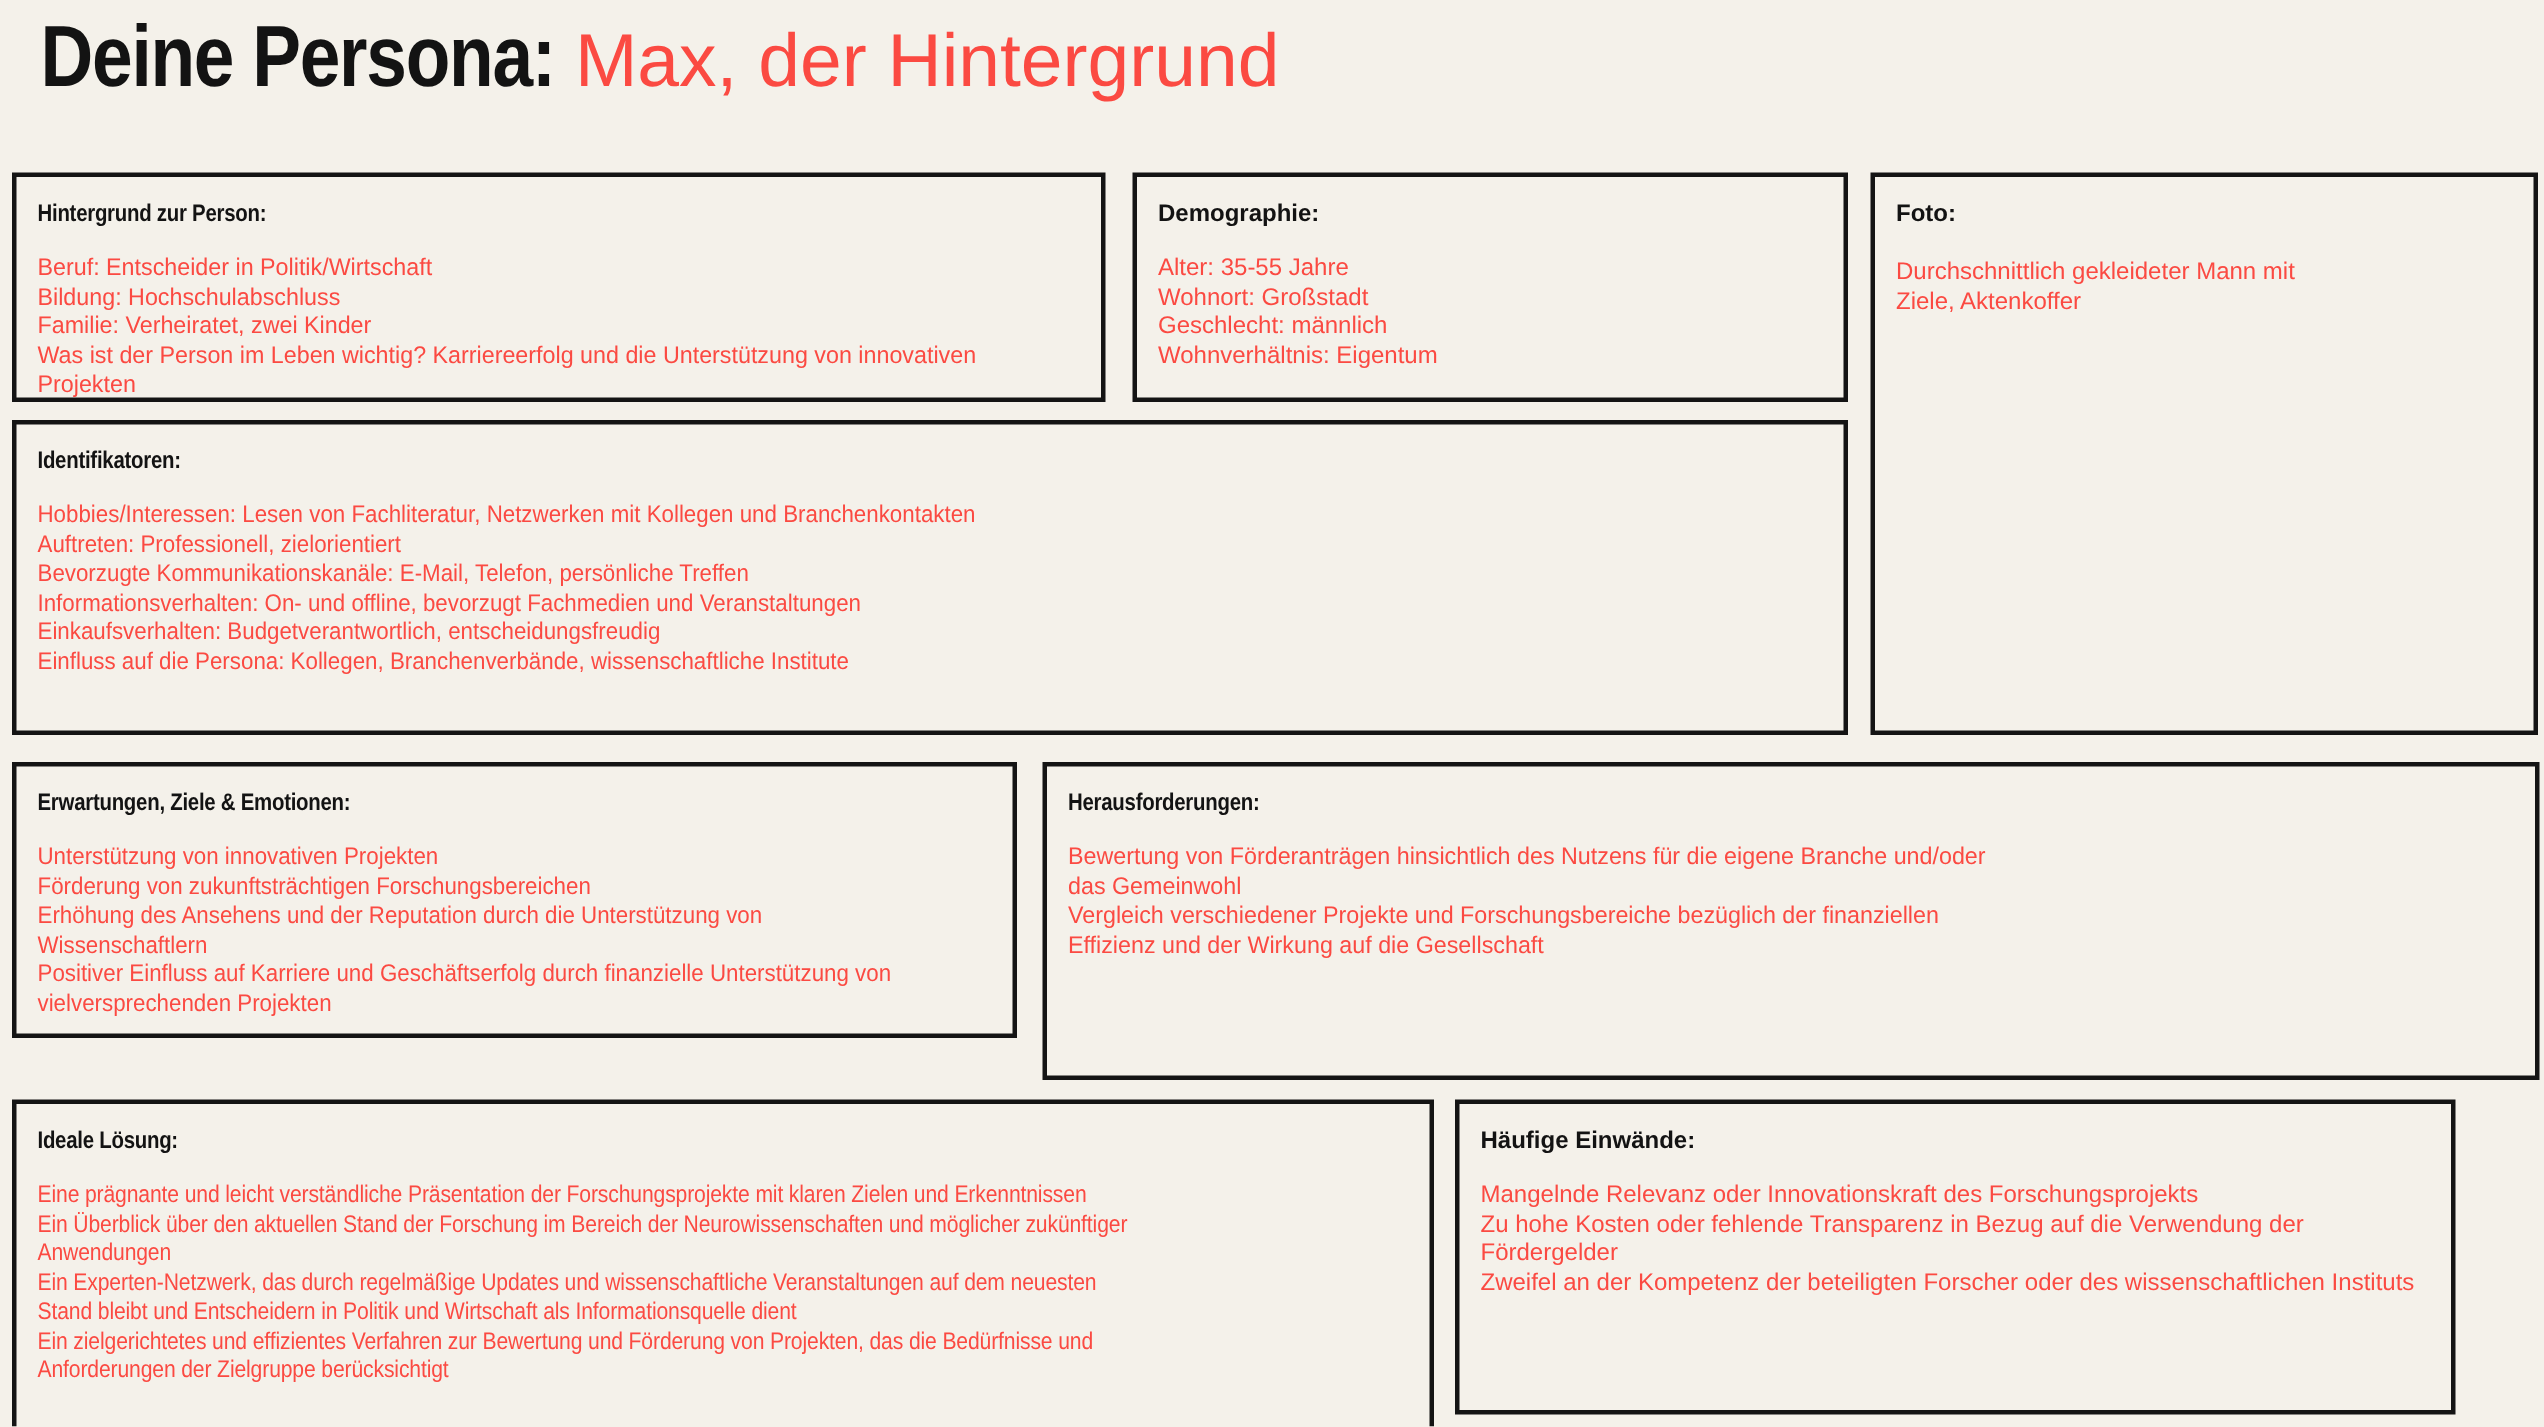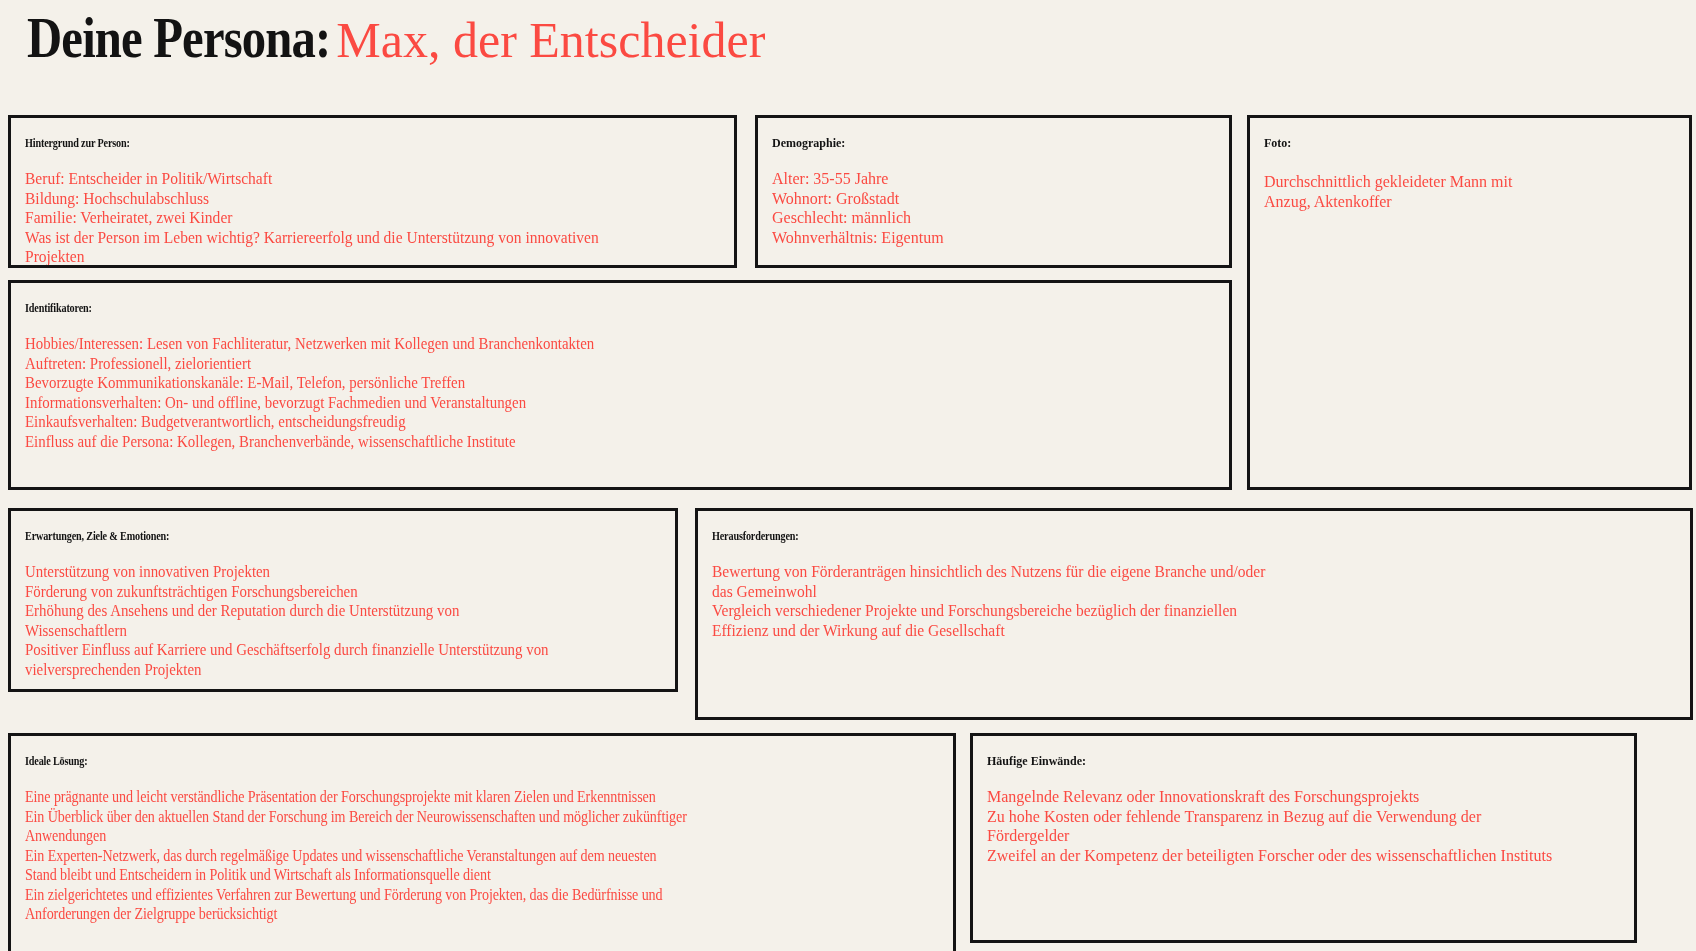--- a/index.html
+++ b/index.html
@@ -2,21 +2,21 @@
 <html lang="de"><head>
 <meta charset="utf-8">
 <title>Deine Persona</title>
 <style>
   html, body { margin: 0; padding: 0; background: #f4f1ea; }
   #canvas {
     position: relative;
     width: 1696px;
     height: 951px;
     background: #f4f1ea;
-    font-family: Liberation Serif, serif;
+    font-family: Liberation Sans, sans-serif;
     overflow: hidden;
   }
 
   
   .title-row {
     position: absolute;
     left: 27px;
     top: 4px;
     height: 72px;
     white-space: nowrap;
@@ -44,21 +44,21 @@
   .box {
     position: absolute;
     box-sizing: border-box;
     border: 3px solid #141414;
     background: #f4f1ea;
     padding: 13px 14px;
     overflow: hidden;
   }
   .box h2 {
     margin: 0 0 14px 0;
-    font-size: 12px;
+    font-size: 16px;
     line-height: 24px;
     font-weight: bold;
     color: #131313;
     white-space: nowrap;
   }
   .box h2 .h-inner { display: inline-block; }
   .box.cond-h h2 .h-inner {
     transform: scaleX(0.85);
     transform-origin: 0 50%;
     letter-spacing: -0.2px;
@@ -88,21 +88,21 @@
 
   #box-foto .body { padding-top: 3px; }
 </style>
 </head>
 <body>
 
 <div id="canvas">
 
   <div class="title-row">
     <span class="title-black">Deine Persona:</span>
-    <span class="title-red">Max, der Entscheider</span>
+    <span class="title-red">Max, der Hintergrund</span>
   </div>
 
   <div class="box cond-h" id="box-hintergrund">
     <h2><span class="h-inner">Hintergrund zur Person:</span></h2>
     <div class="body n97">
         <div class="line">Beruf: Entscheider in Politik/Wirtschaft</div>
         <div class="line">Bildung: Hochschulabschluss</div>
         <div class="line">Familie: Verheiratet, zwei Kinder</div>
         <div class="line">Was ist der Person im Leben wichtig? Karriereerfolg und die Unterstützung von innovativen</div>
         <div class="line">Projekten</div>
@@ -116,21 +116,21 @@
         <div class="line">Wohnort: Großstadt</div>
         <div class="line">Geschlecht: männlich</div>
         <div class="line">Wohnverhältnis: Eigentum</div>
       </div>
   </div>
 
   <div class="box" id="box-foto">
     <h2><span class="h-inner">Foto:</span></h2>
     <div class="body">
         <div class="line">Durchschnittlich gekleideter Mann mit</div>
-        <div class="line">Anzug, Aktenkoffer</div>
+        <div class="line">Ziele, Aktenkoffer</div>
       </div>
   </div>
 
   <div class="box cond-h" id="box-identifikatoren">
     <h2><span class="h-inner">Identifikatoren:</span></h2>
     <div class="body n93">
         <div class="line">Hobbies/Interessen: Lesen von Fachliteratur, Netzwerken mit Kollegen und Branchenkontakten</div>
         <div class="line">Auftreten: Professionell, zielorientiert</div>
         <div class="line">Bevorzugte Kommunikationskanäle: E-Mail, Telefon, persönliche Treffen</div>
         <div class="line">Informationsverhalten: On- und offline, bevorzugt Fachmedien und Veranstaltungen</div>

